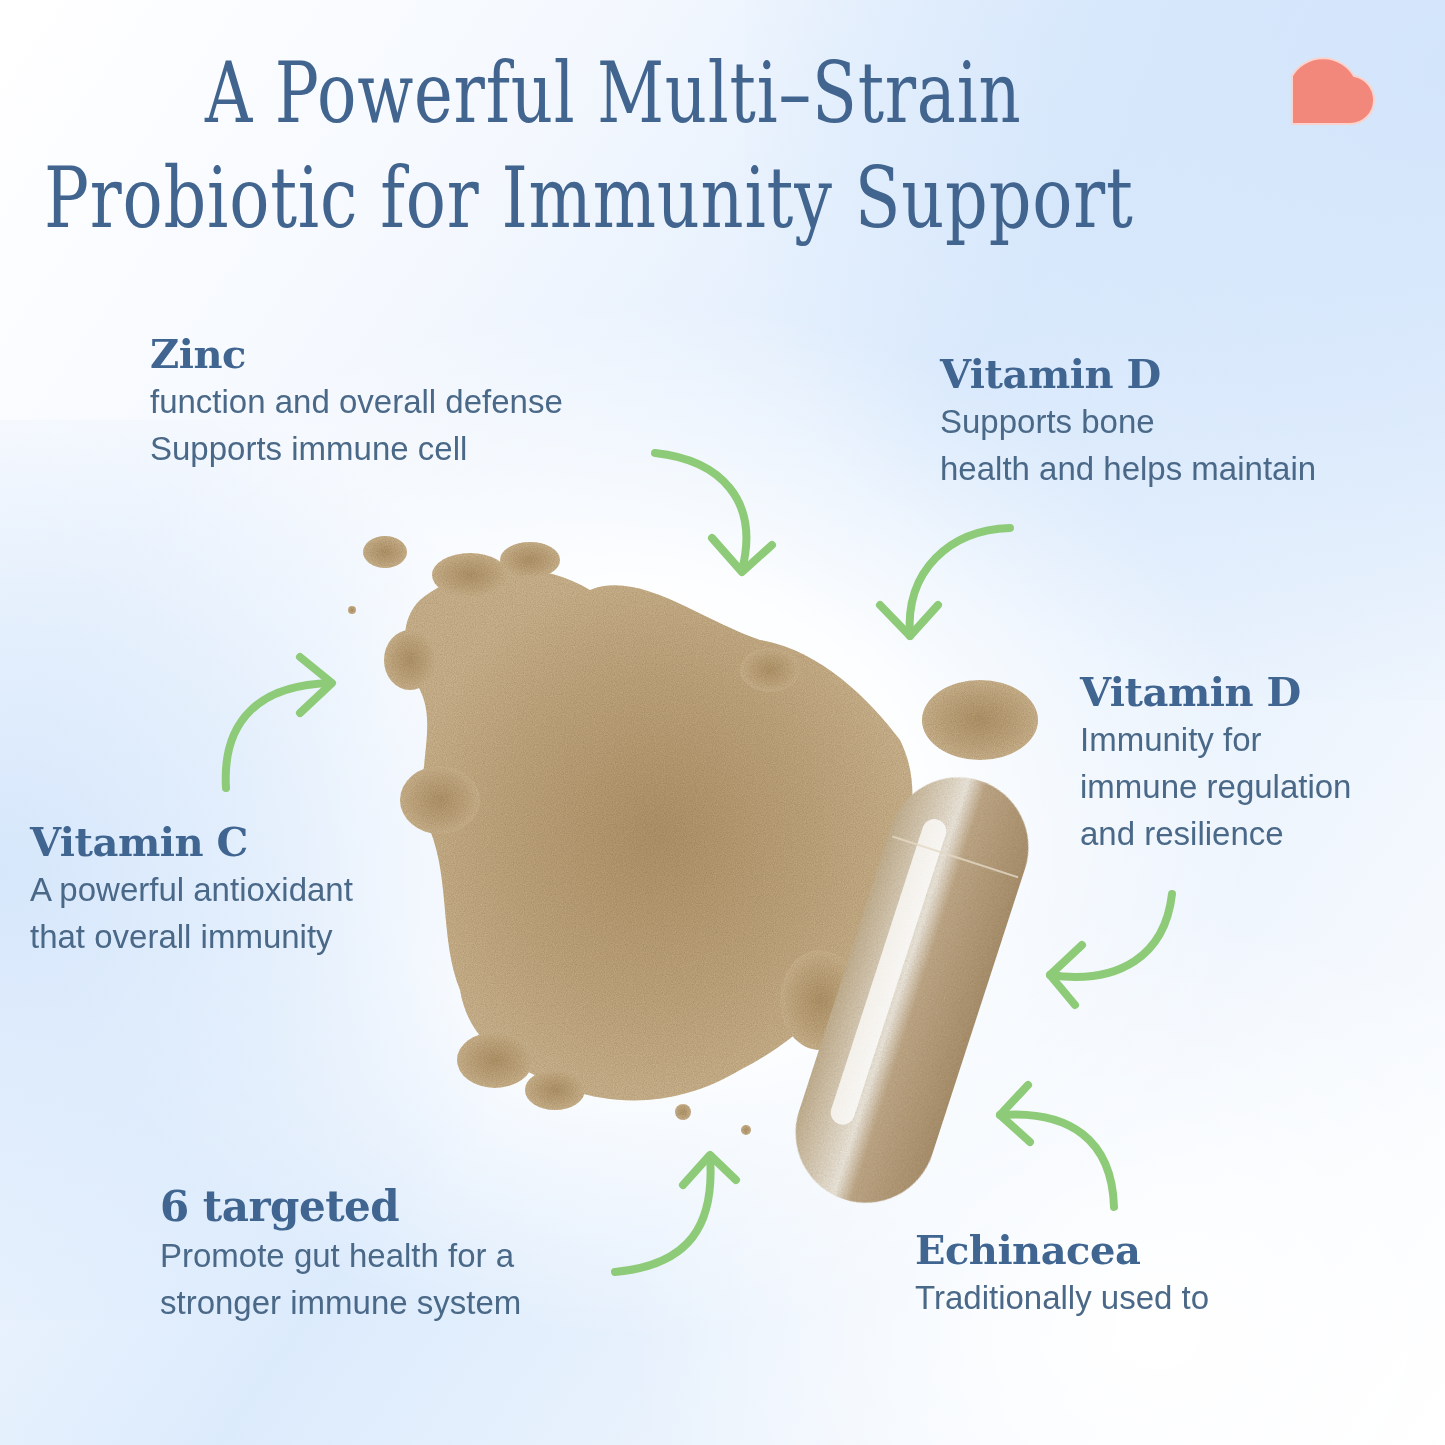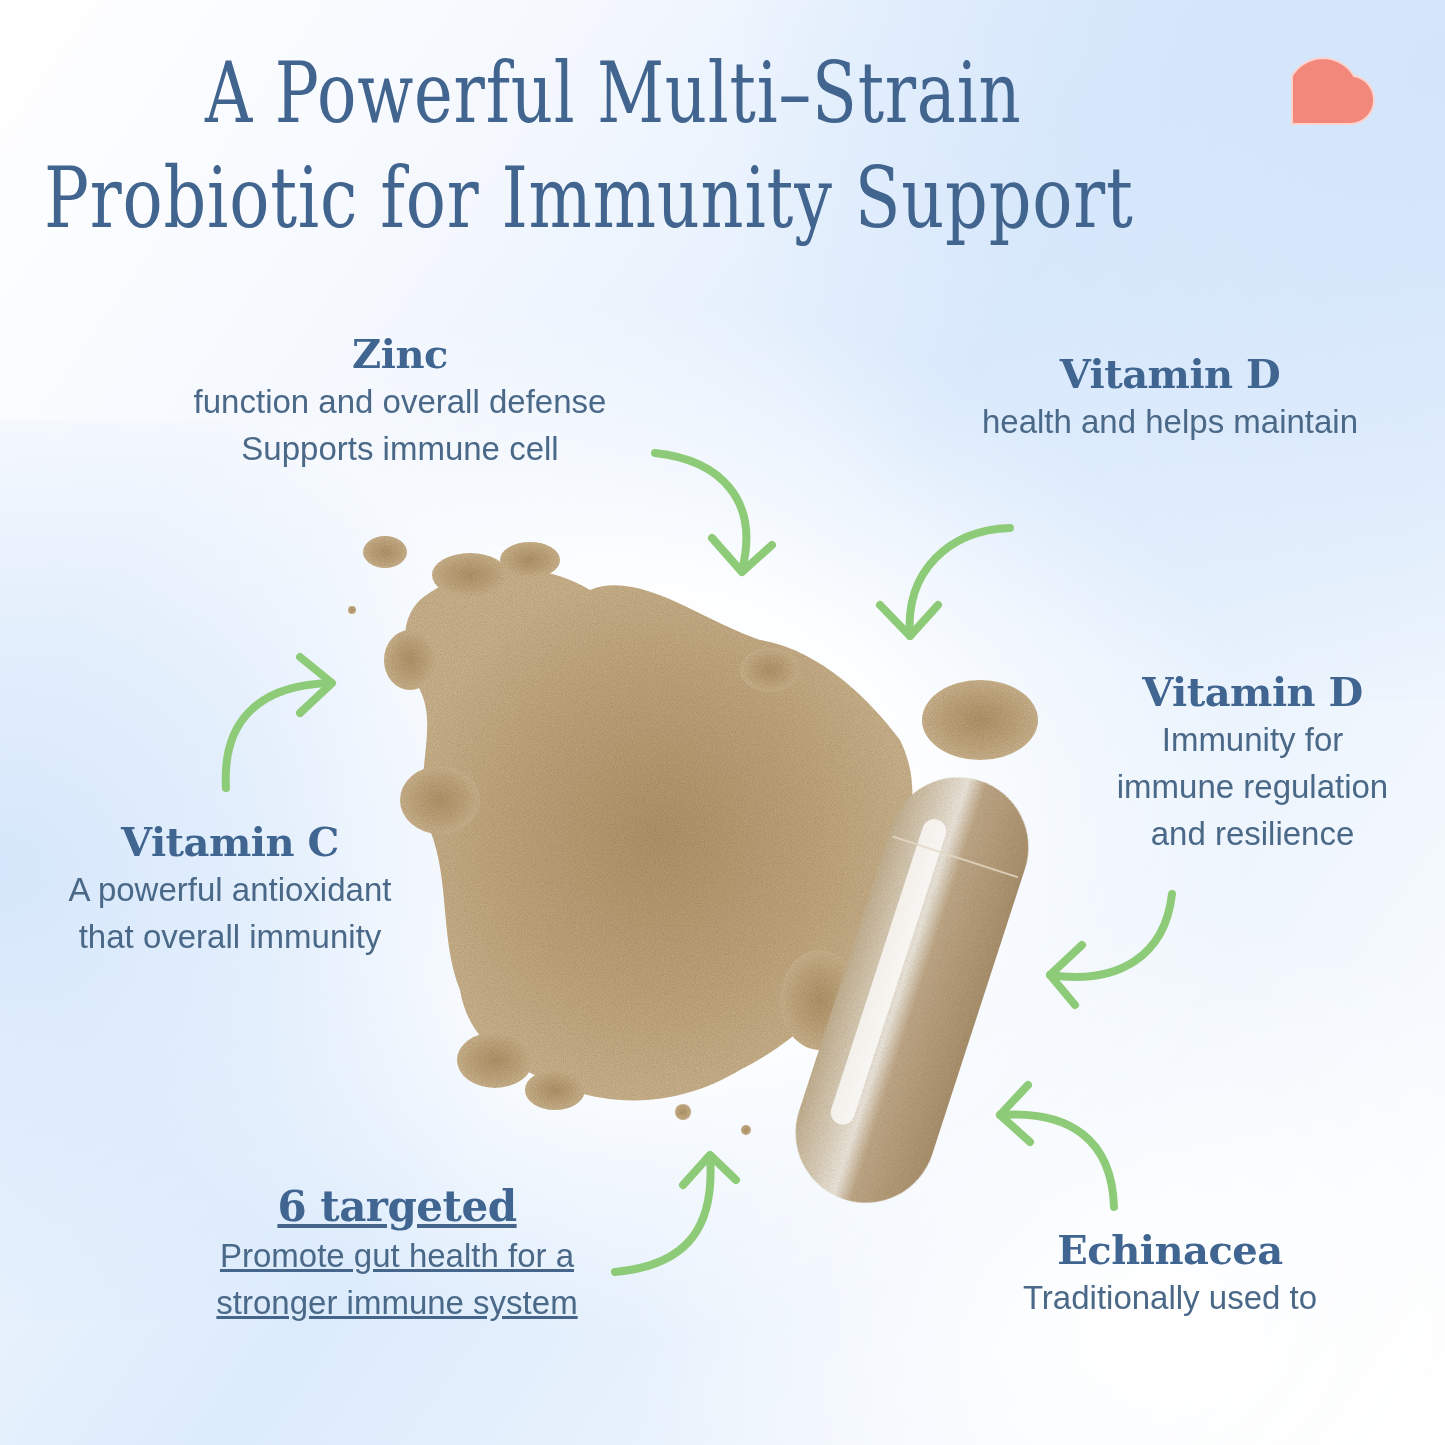--- a/index.html
+++ b/index.html
@@ -22,33 +22,33 @@
   .title {
     position: absolute; left: 0; width: 1445px; margin: 0;
     font-family: "DejaVu Serif", serif; color: #41658f;
     font-weight: normal; letter-spacing: 1px;
     transform-origin: left top;
   }
   .title.l1 { top: 45px; left: 205px; font-size: 84px; line-height: 96px; transform: scaleX(0.78); }
   .title.l2 { top: 150px; left: 44px; font-size: 84px; line-height: 96px; transform: scaleX(0.795); }
   .heart { position: absolute; left: 1288px; top: 38px; width: 90px; height: 88px; }
 
-  .block { position: absolute; text-align: center; color: #46658a; }
+  .block { position: absolute; text-align: left; color: #46658a; }
   .block .head {
     font-family: "DejaVu Serif", serif; font-weight: bold; color: #3f6590;
     font-size: 40px; line-height: 48px; letter-spacing: -0.5px;
   }
   .block .desc {
     font-family: "Liberation Sans", sans-serif; font-size: 33px; line-height: 47px; color: #4a6887;
   }
   .b-zinc { left: 150px; top: 330px; width: 500px; }
   .b-vitd1 { left: 940px; top: 350px; width: 460px; }
   .b-vitd2 { left: 1080px; top: 668px; width: 345px; }
   .b-vitc { left: 30px; top: 818px; width: 400px; }
-  .b-probio { left: 172px; top: 1182px; width: 450px; text-decoration: underline; }
+  .b-probio { left: 160px; top: 1182px; width: 450px; }
   .b-echin { left: 915px; top: 1226px; width: 510px; }
   .b-probio .head { font-size: 42px; line-height: 50px; }
 
   .arrows { position: absolute; left: 0; top: 0; width: 1445px; height: 1445px; pointer-events: none; }
   .arrows path { fill: none; stroke: #8ecb78; stroke-width: 8; stroke-linecap: round; stroke-linejoin: round; }
 
   .product { position: absolute; left: 0; top: 0; width: 1445px; height: 1445px; }
 </style>
 </head>
 <body>
@@ -136,20 +136,21 @@
   </svg>
 
   <div class="block b-zinc">
     <div class="head">Zinc</div>
     <div class="desc">function and overall defense</div>
     <div class="desc">Supports immune cell</div>
   </div>
 
   <div class="block b-vitd1">
     <div class="head">Vitamin D</div>
+    <div class="desc">Supports bone</div>
     <div class="desc">health and helps maintain</div>
   </div>
 
   <div class="block b-vitd2">
     <div class="head">Vitamin D</div>
     <div class="desc">Immunity for</div>
     <div class="desc">immune regulation</div>
     <div class="desc">and resilience</div>
   </div>
 

